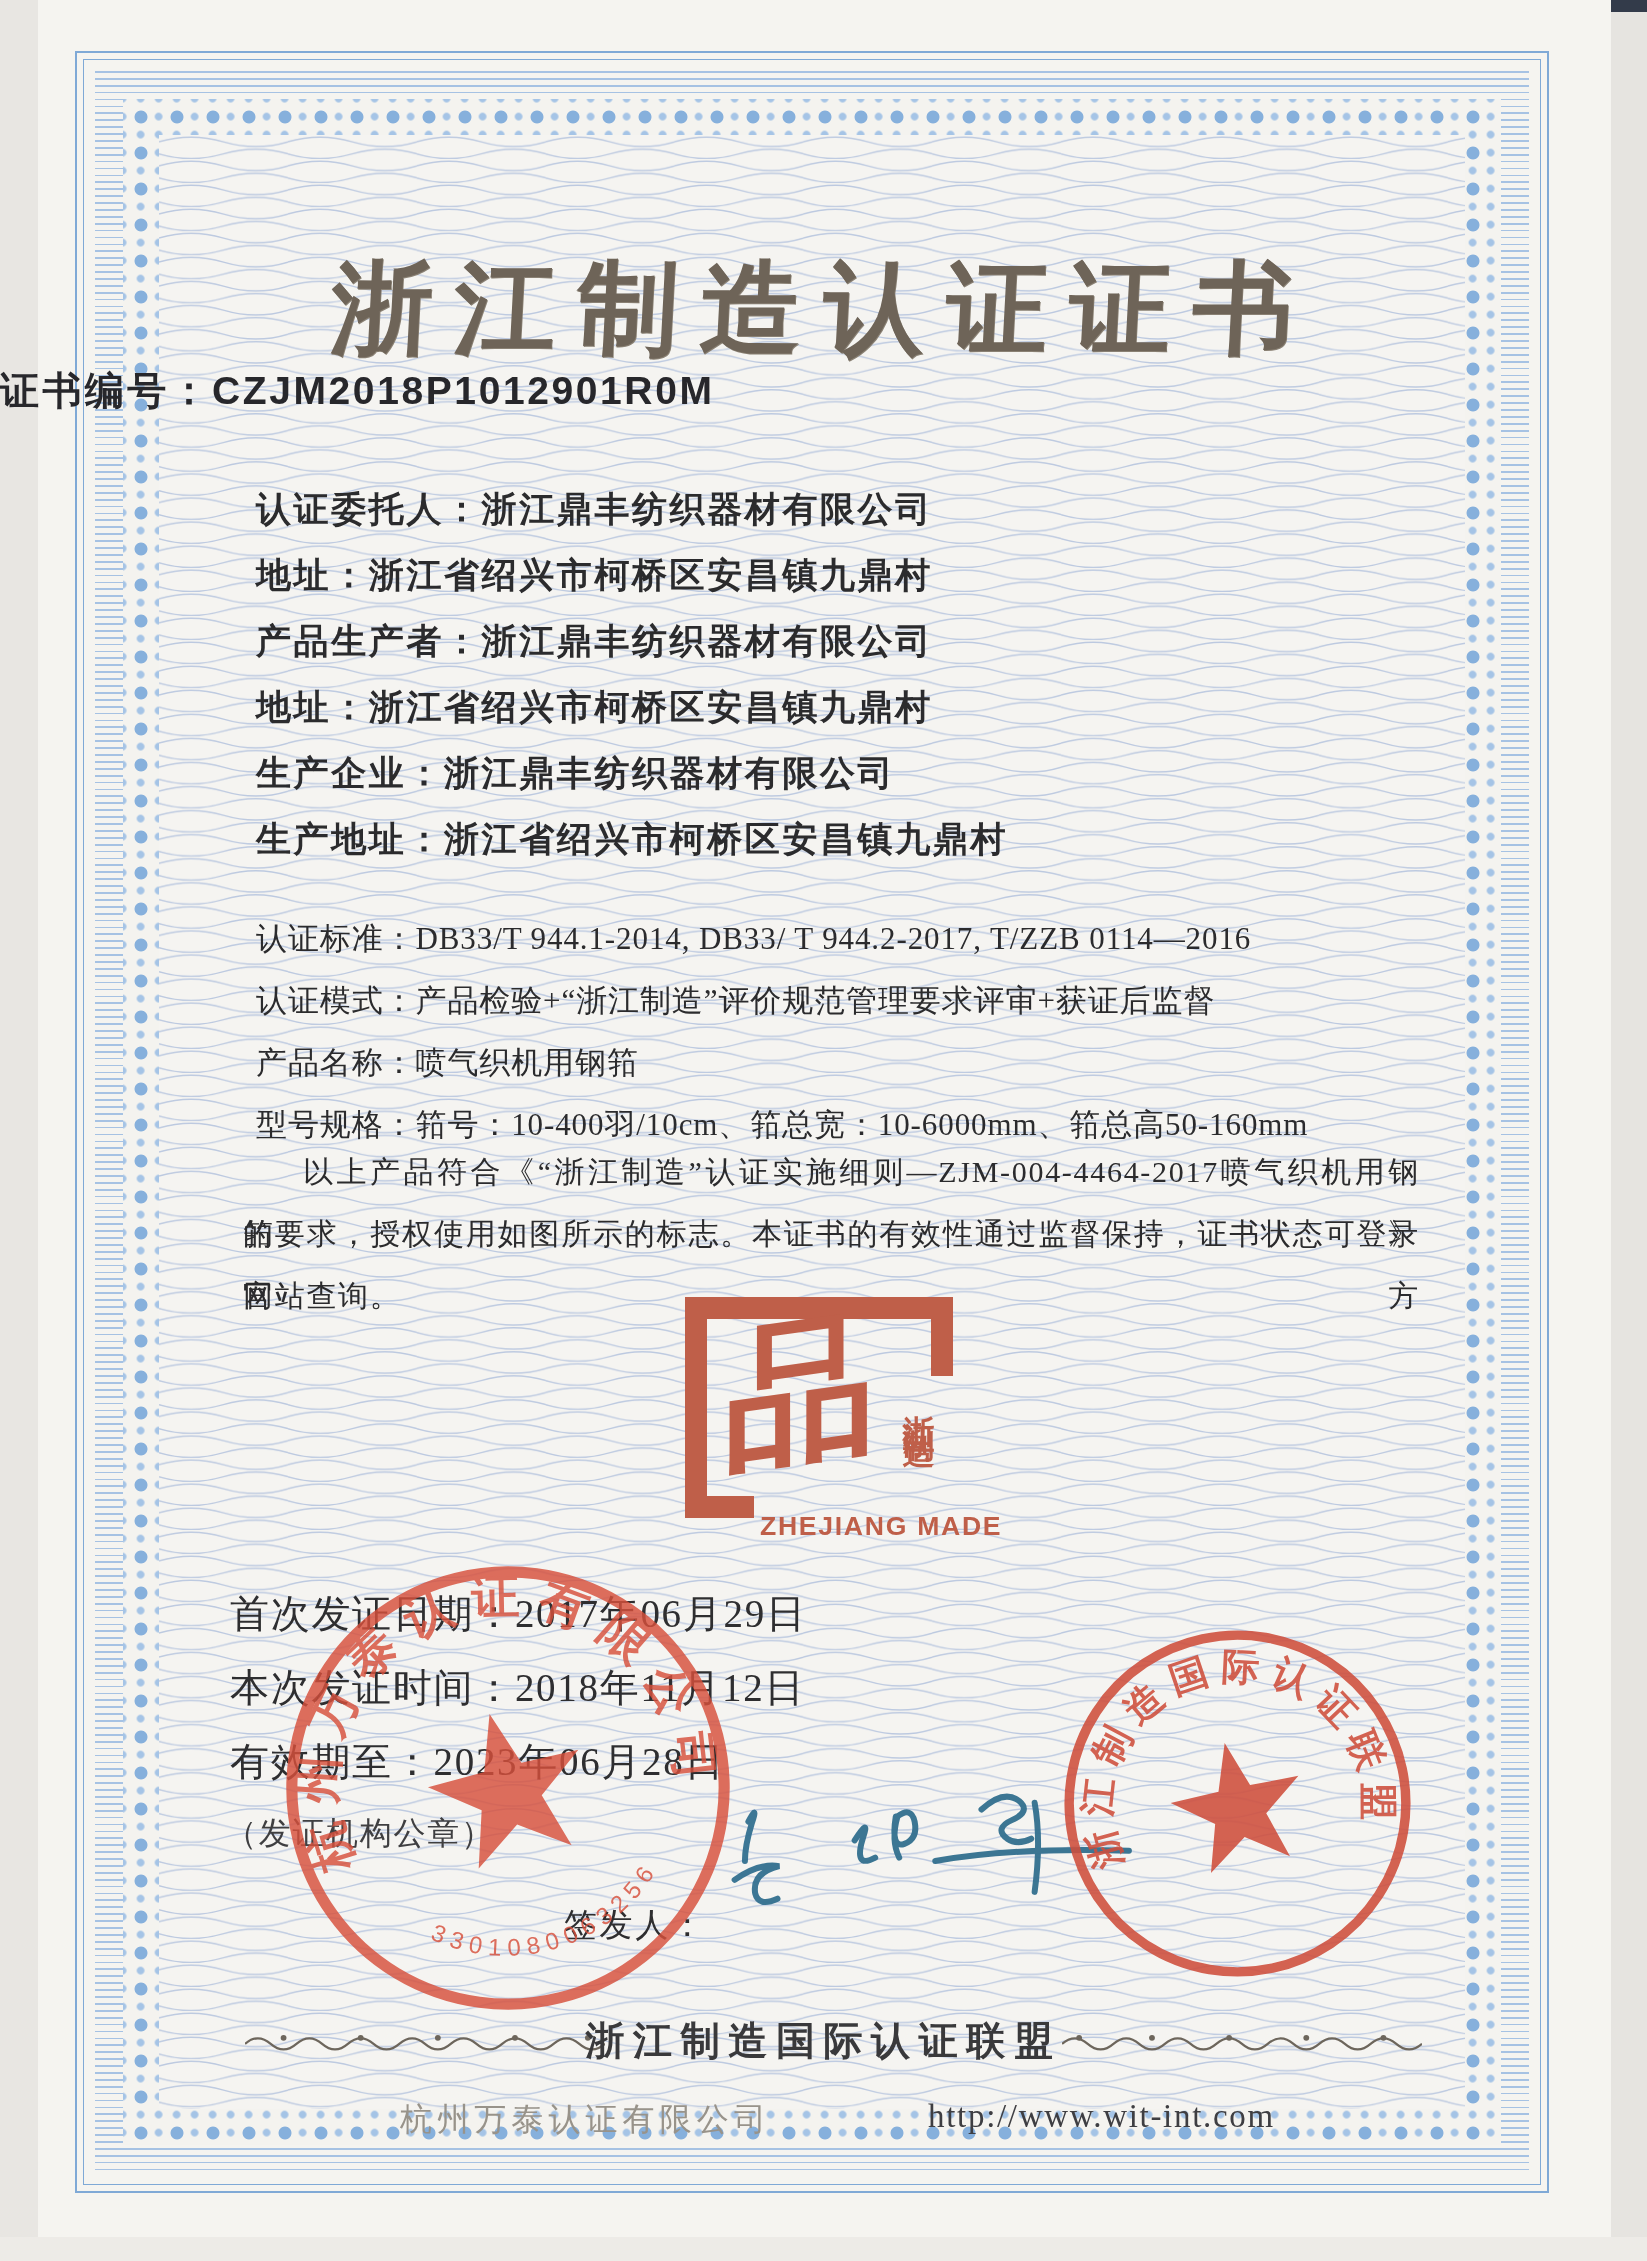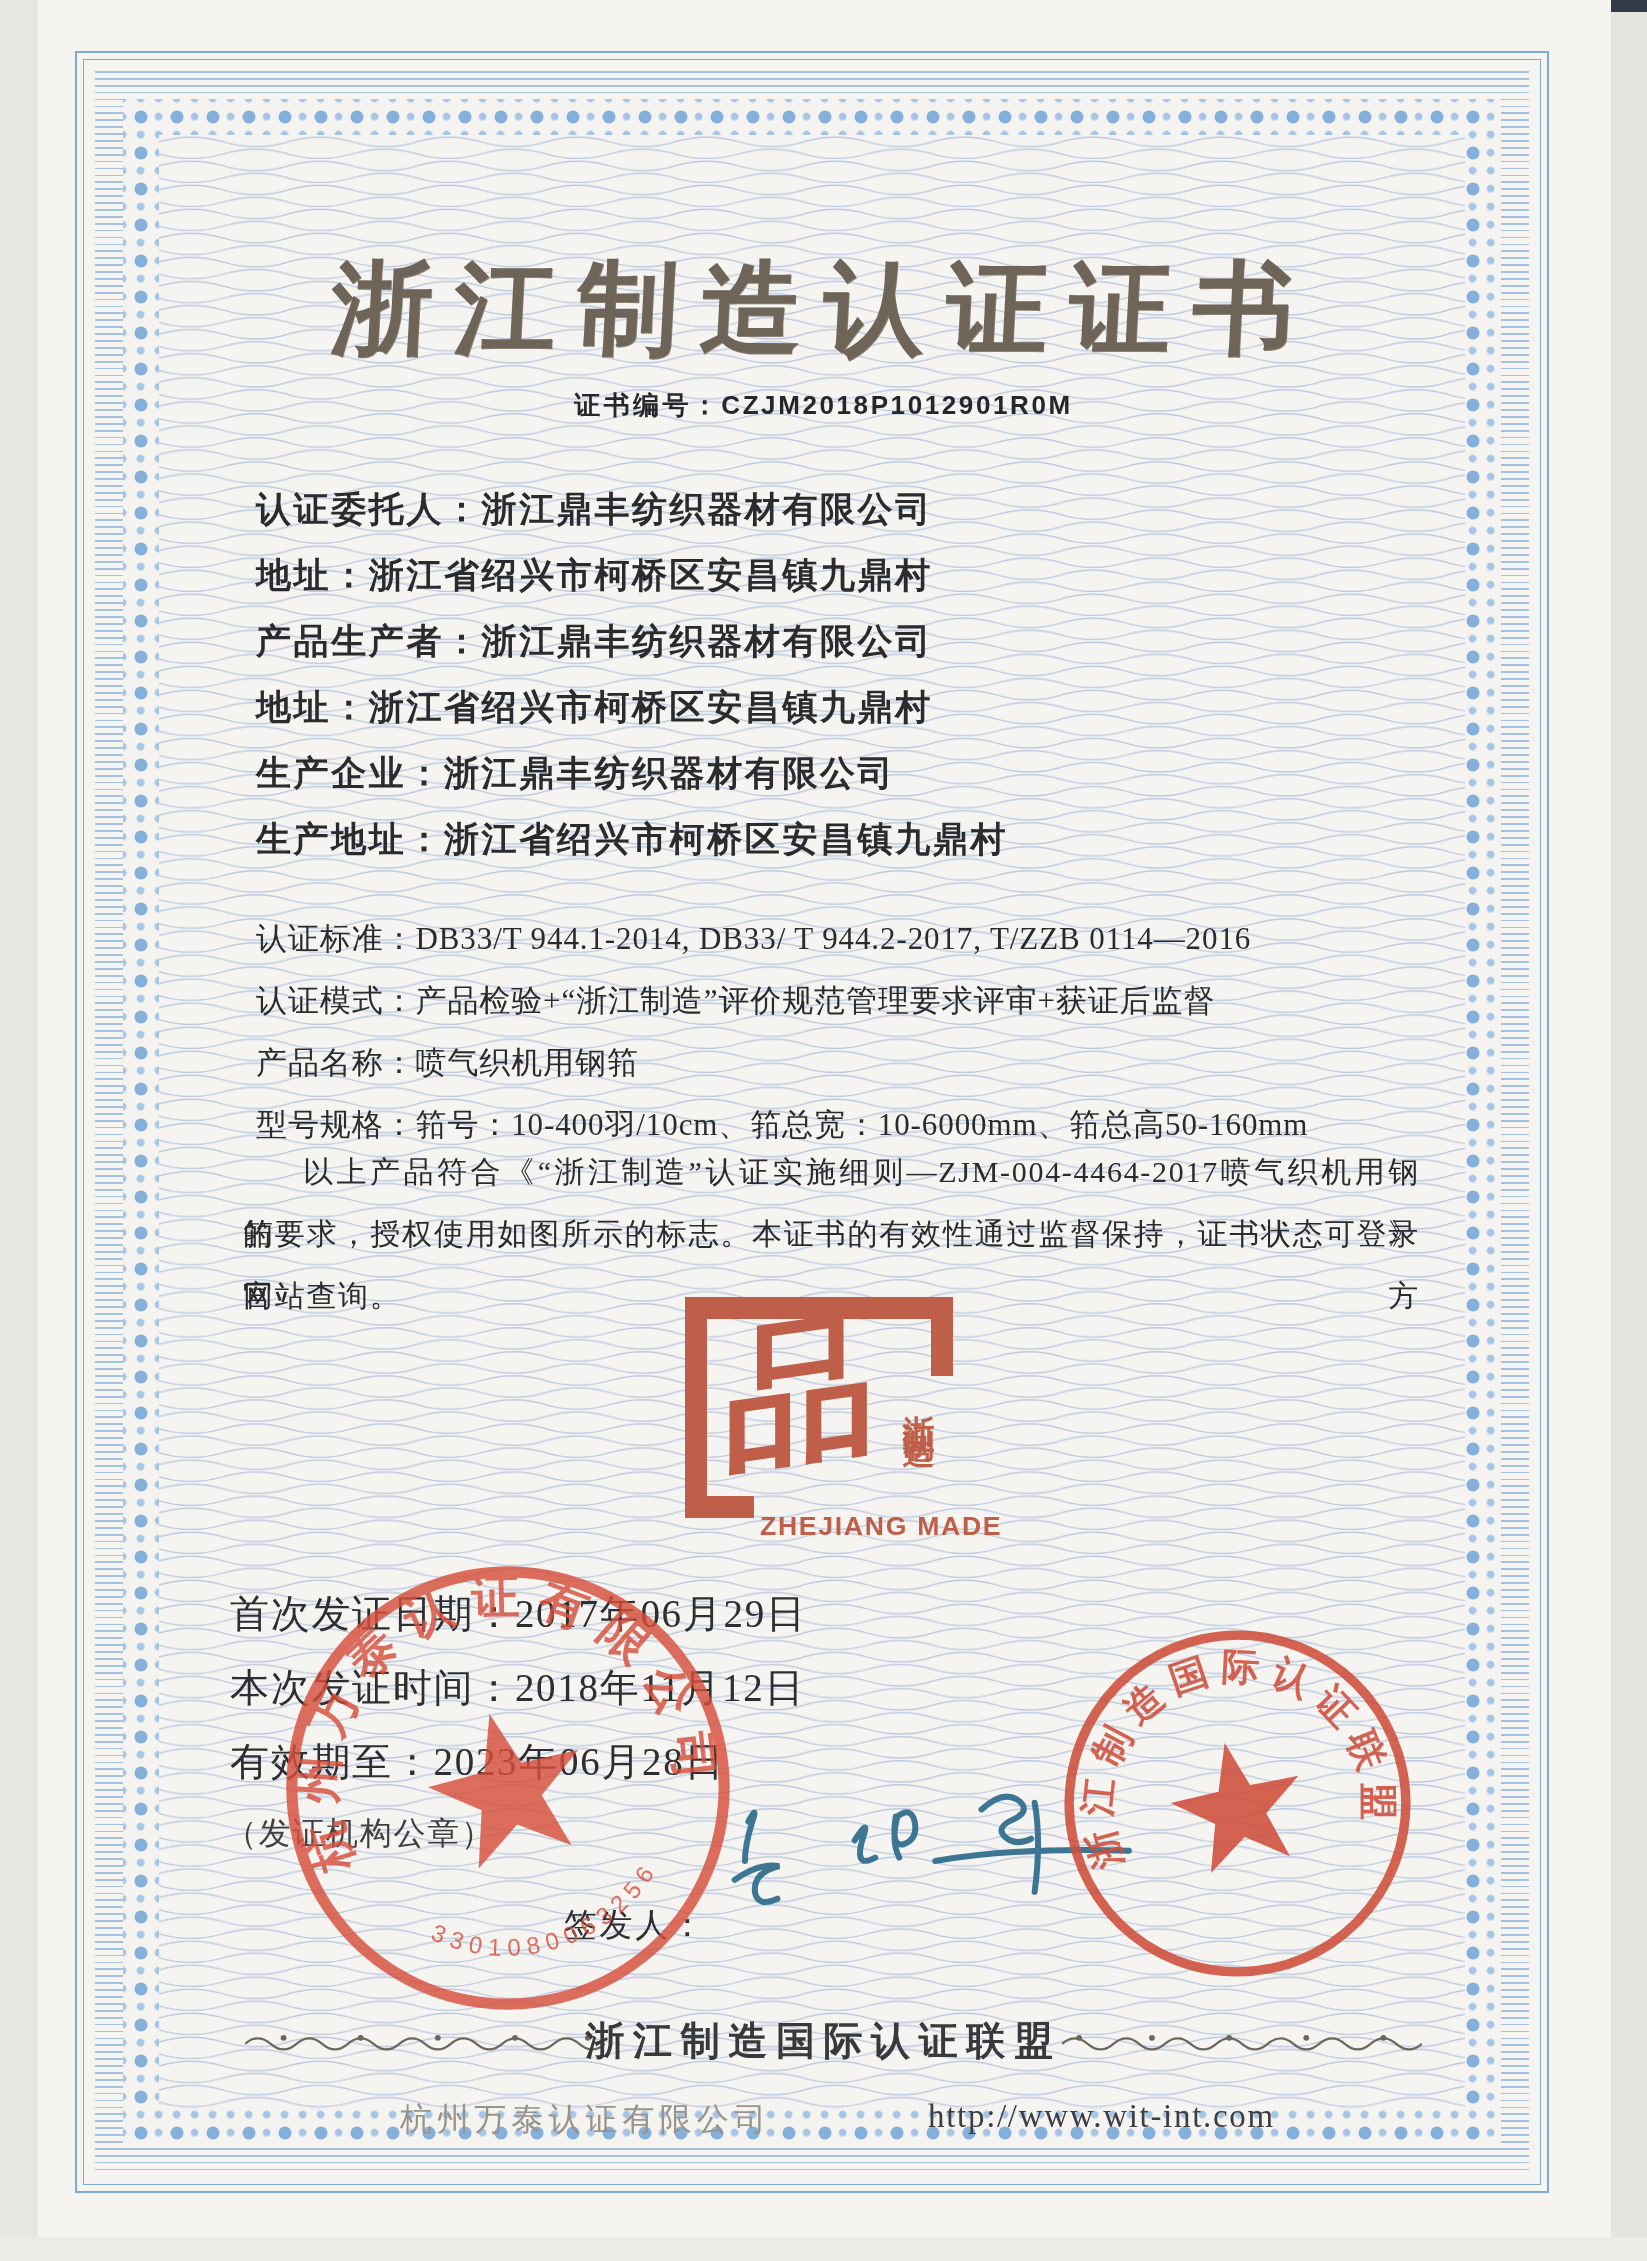--- a/index.html
+++ b/index.html
@@ -23,21 +23,21 @@
         radial-gradient(circle, #a5c4e6 0 3.4px, rgba(0,0,0,0) 4.3px);
       background-size:36px 36px,18px 18px;
       background-position:0 0,8.6px 8.6px;}
   .content-area{position:absolute;inset:36px;background:#f5f4f1;}
   .wavebg{position:absolute;left:0;top:0;width:100%;height:100%;}
 
   .title{left:0;top:242px;width:100%;text-align:center;
       font-family:"DejaVu Serif",serif;font-weight:bold;font-size:101px;
       letter-spacing:22px;color:#6e6458;text-shadow:0.9px 0.9px 0 #8a8174;
       transform:skewX(-3deg);}
-  .certline{left:0;top:364px;width:100%;text-align:center;font-size:26px;color:#27272b;margin-top:24px;}
+  .certline{left:0;top:364px;width:100%;text-align:left;font-size:39px;color:#27272b;}
   .certline .lbl{font-weight:bold;letter-spacing:3.4px;}
   .certline .num{font-family:"Liberation Sans",sans-serif;font-weight:bold;letter-spacing:2.6px;}
 
   .infoblock{left:256px;top:477px;width:1149px;}
   .infoblock div{height:66px;line-height:66px;font-weight:bold;font-size:35px;
       letter-spacing:2.6px;color:#2b2b2d;white-space:nowrap;}
 
   .specblock{left:256px;top:908px;width:1201px;}
   .specblock div{height:62px;line-height:62px;font-weight:normal;font-size:31px;
       letter-spacing:0.9px;color:#2b2b2d;white-space:nowrap;}

